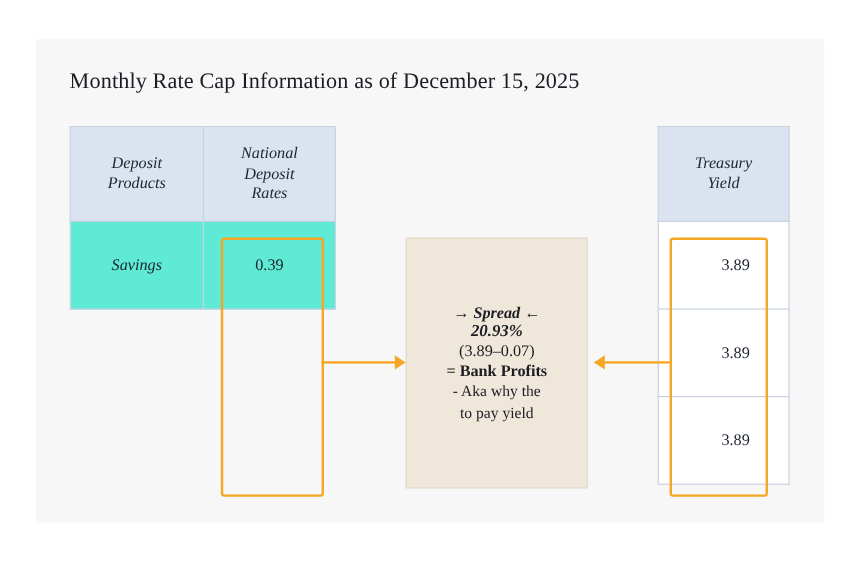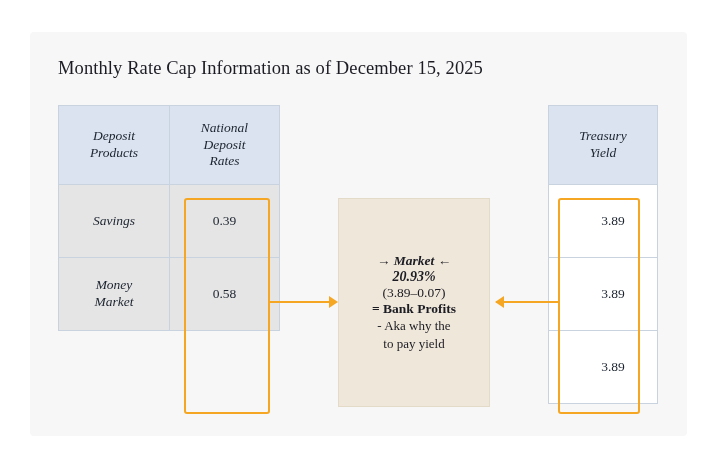--- a/index.html
+++ b/index.html
@@ -59,21 +59,21 @@
   .left-table thead th {
     background: #dae3ef;
     height: 78px;
     font-weight: normal;
     font-style: italic;
     font-size: 13.5px;
     color: #1c2430;
     line-height: 1.25;
   }
   .left-table tbody td {
-    background: #e5e5e5;
+    background: #5eead4;
     height: 72px;
     font-size: 13.5px;
     color: #1c2430;
   }
   .left-table tbody td.prod {
     font-style: italic;
     line-height: 1.25;
   }
   .left-table tbody td.rate {
     font-style: normal;
@@ -202,27 +202,20 @@
           <div>Deposit</div>
           <div>Rates</div>
         </th>
       </tr>
     </thead>
     <tbody>
       <tr>
         <td class="prod">Savings</td>
         <td class="rate">0.39</td>
       </tr>
-      <tr>
-        <td class="prod">
-          <div>Money</div>
-          <div>Market</div>
-        </td>
-        <td class="rate">0.58</td>
-      </tr>
     </tbody>
   </table>
 
   <div class="hl hl-left"></div>
 
   <table class="right-table">
     <thead>
       <tr>
         <th>
           <div>Treasury</div>
@@ -239,21 +232,21 @@
       </tr>
       <tr>
         <td>3.89</td>
       </tr>
     </tbody>
   </table>
 
   <div class="hl hl-right"></div>
 
   <div class="center-box">
-    <div class="cb-spread">→ Market ←</div>
+    <div class="cb-spread">→ Spread ←</div>
     <div class="cb-pct">20.93%</div>
     <div class="cb-calc">(3.89–0.07)</div>
     <div class="cb-profit">= Bank Profits</div>
     <div class="cb-note">- Aka why the</div>
     <div class="cb-note">to pay yield</div>
   </div>
 
   <div class="arrow arrow-left-seg"></div>
   <div class="arrow-head arrow-head-right"></div>
   <div class="arrow arrow-right-seg"></div>

